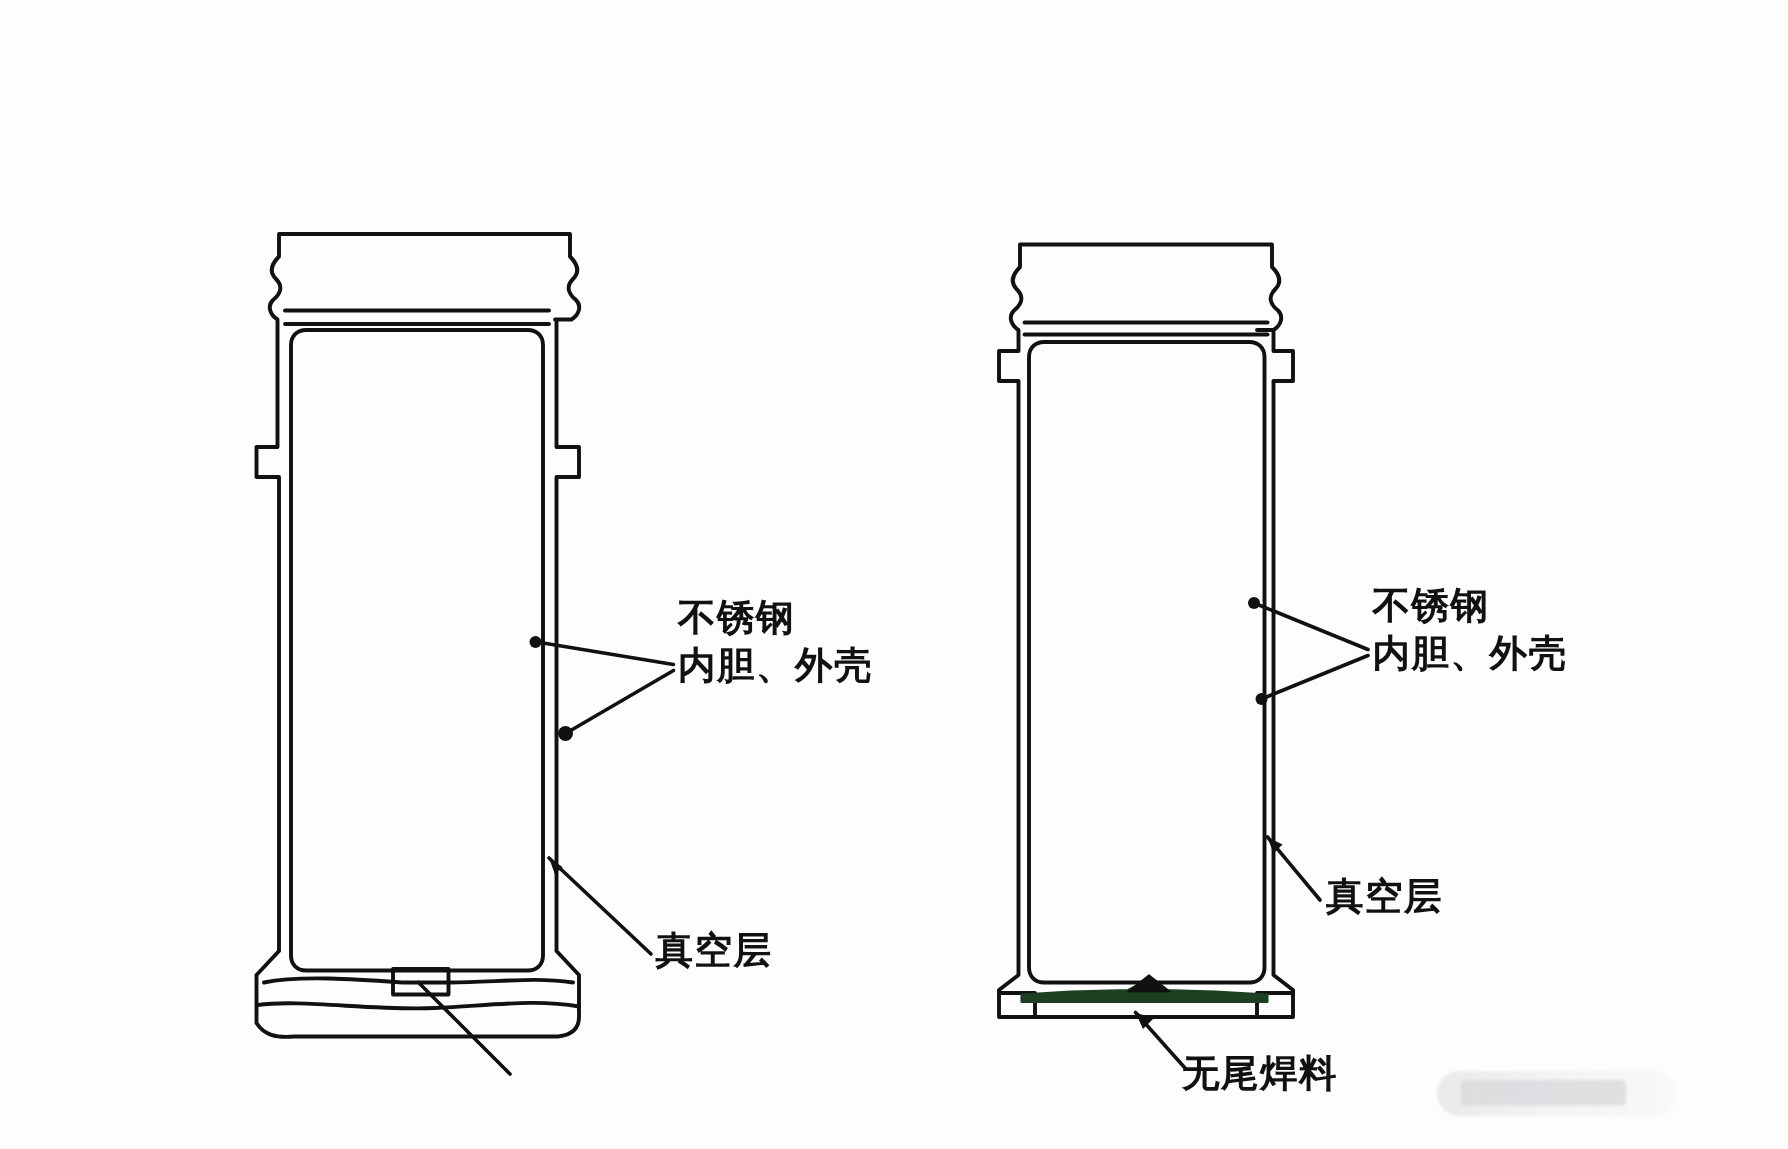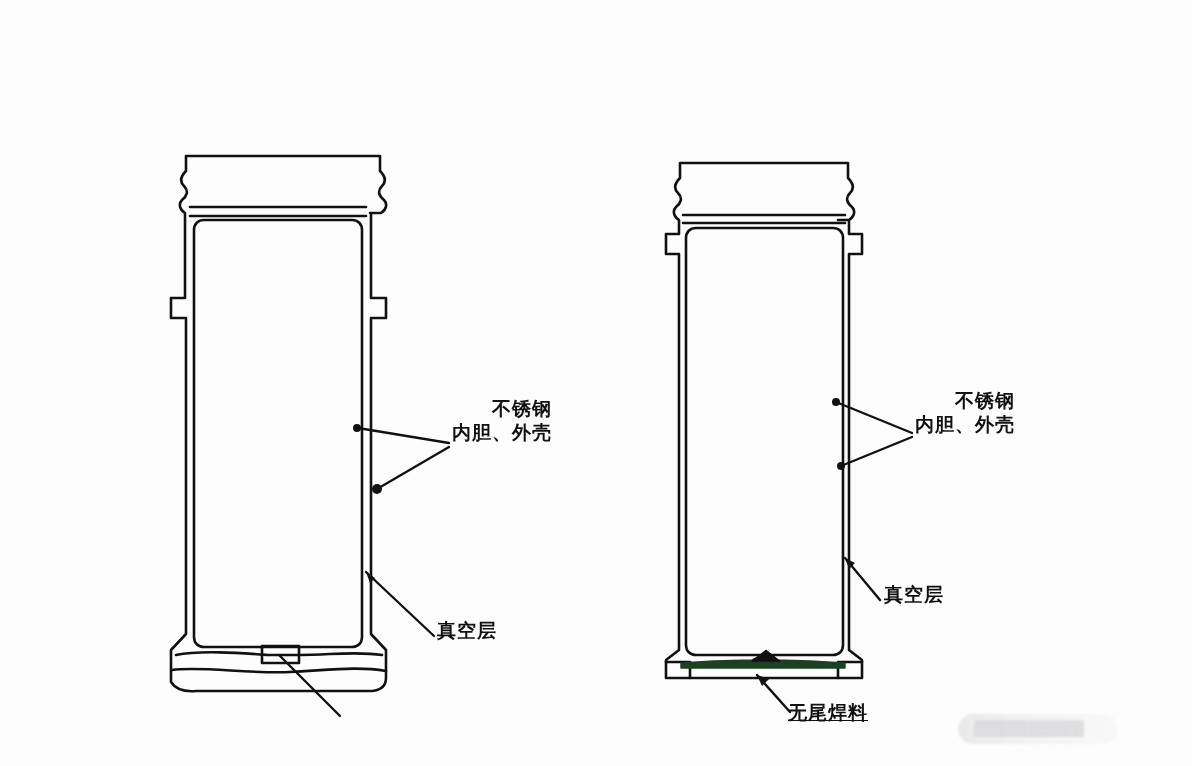--- a/index.html
+++ b/index.html
@@ -14,27 +14,27 @@
   svg.diagram{position:absolute;left:0;top:0;width:1192px;height:766px;}
   .label{
     position:absolute;
     color:#111;
     font-family:"DejaVu Sans","Liberation Sans",sans-serif;
     font-weight:700;
     white-space:nowrap;
     letter-spacing:1px;
     line-height:1.28;
   }
-  .label.big{font-size:19px;text-align:right;}
+  .label.big{font-size:25px;}
   #lbl-steel-left{left:452px;top:396px;}
   #lbl-vac-left{left:437px;top:618px;}
   #lbl-seal-left{left:341px;top:702px;}
   #lbl-steel-right{left:915px;top:388px;}
   #lbl-vac-right{left:884px;top:582px;}
-  #lbl-solder-right{left:788px;top:700px;text-decoration:underline;}
+  #lbl-solder-right{left:788px;top:700px;}
   .wm{
     position:absolute;left:958px;top:714px;width:160px;height:30px;
     background:linear-gradient(90deg,rgba(226,226,228,.85),rgba(236,236,238,.7) 45%,rgba(243,243,245,.55));
     border-radius:15px;
     filter:blur(1.1px);
     opacity:.85;
   }
   .wm:after{
     content:"";position:absolute;left:16px;top:6px;width:110px;height:17px;
     background:rgba(209,209,213,.75);border-radius:3px;

